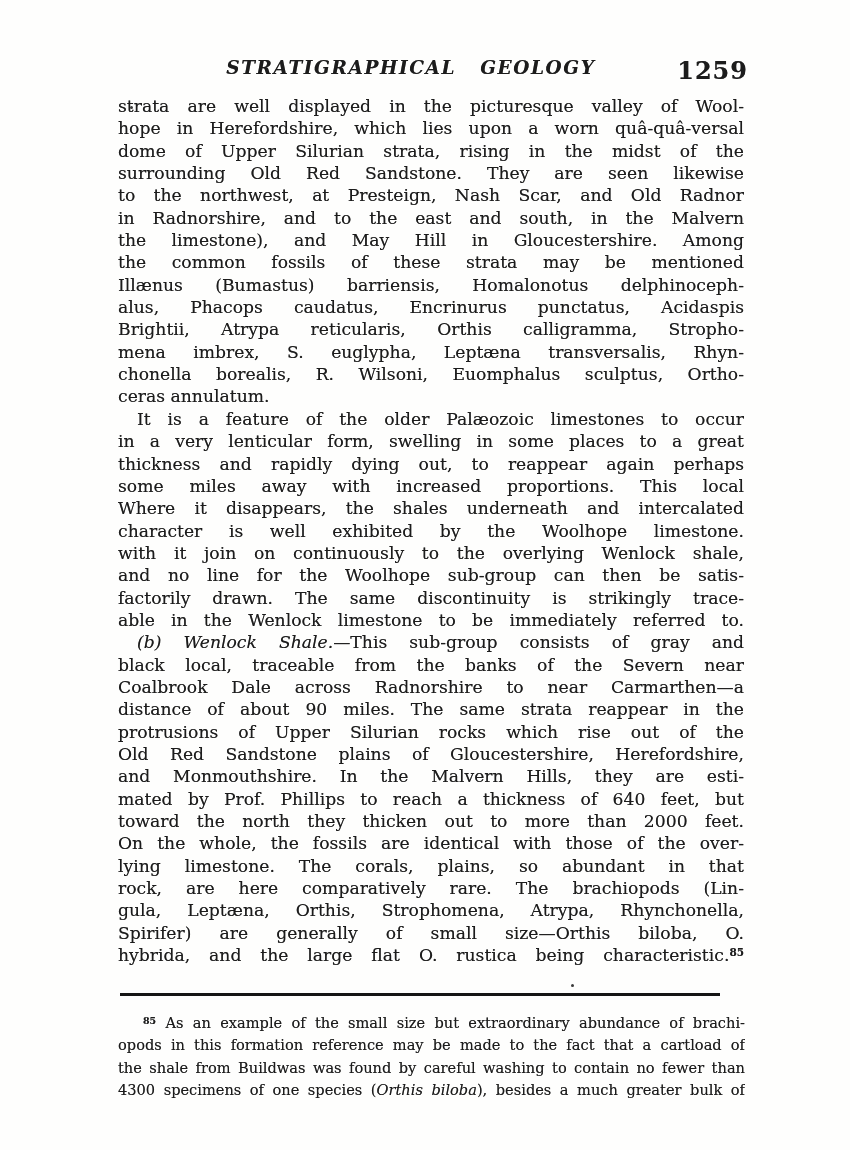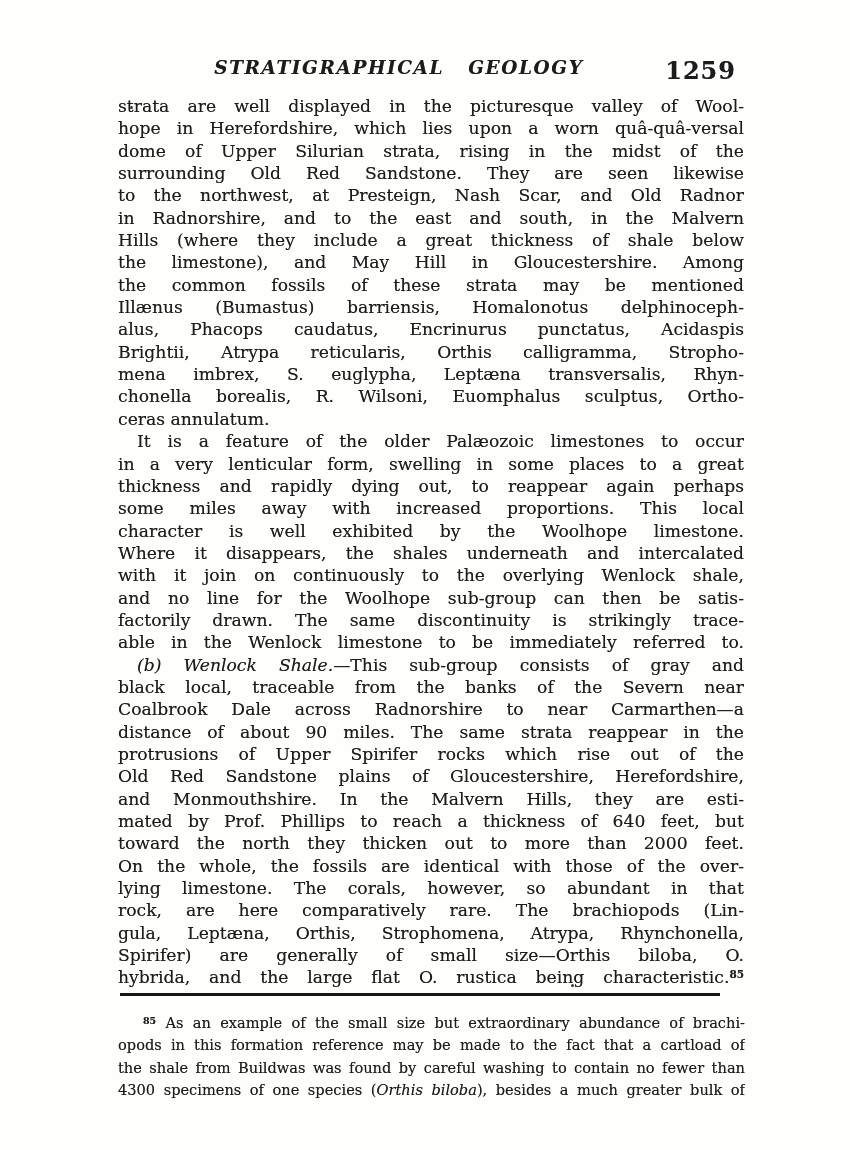--- a/index.html
+++ b/index.html
@@ -12,21 +12,21 @@
     width:850px;height:1150px;
     background:var(--paper);
     font-family:"DejaVu Serif","Liberation Serif",serif;
     color:var(--ink);
     position:relative;
     overflow:hidden;
     text-shadow:0 0 0.4px rgba(20,20,20,0.55);
   }
   .page{position:absolute;inset:0;}
   
-  .header{position:absolute;top:56px;left:110px;width:628px;height:28px;}
+  .header{position:absolute;top:56px;left:122px;width:628px;height:28px;}
   .running-title{
     position:absolute;left:46%;transform:translateX(-50%);top:1px;
     font-style:italic;font-weight:700;font-size:18.5px;
     letter-spacing:1.6px;word-spacing:16px;white-space:nowrap;
   }
   .page-number{
     position:absolute;right:2px;top:0;
     font-size:24px;font-weight:700;letter-spacing:1px;
   }
   
@@ -74,54 +74,53 @@
   </div>
 
   <div class="body-text">
       <div>
         <div class="line">strata are well displayed in the picturesque valley of Wool-</div>
         <div class="line">hope in Herefordshire, which lies upon a worn quâ-quâ-versal</div>
         <div class="line">dome of Upper Silurian strata, rising in the midst of the</div>
         <div class="line">surrounding Old Red Sandstone.  They are seen likewise</div>
         <div class="line">to the northwest, at Presteign, Nash Scar, and Old Radnor</div>
         <div class="line">in Radnorshire, and to the east and south, in the Malvern</div>
-        <div class="line">Hills (where they include a great thickness of shale below</div>
         <div class="line">the limestone), and May Hill in Gloucestershire.  Among</div>
         <div class="line">the common fossils of these strata may be mentioned</div>
         <div class="line">Illænus (Bumastus) barriensis, Homalonotus delphinoceph-</div>
         <div class="line">alus, Phacops caudatus, Encrinurus punctatus, Acidaspis</div>
         <div class="line">Brightii, Atrypa reticularis, Orthis calligramma, Stropho-</div>
         <div class="line">mena imbrex, S. euglypha, Leptæna transversalis, Rhyn-</div>
         <div class="line">chonella borealis, R. Wilsoni, Euomphalus sculptus, Ortho-</div>
         <div class="line endline">ceras annulatum.</div>
       </div>
       <div>
         <div class="line indent">It is a feature of the older Palæozoic limestones to occur</div>
         <div class="line">in a very lenticular form, swelling in some places to a great</div>
         <div class="line">thickness and rapidly dying out, to reappear again perhaps</div>
         <div class="line">some miles away with increased proportions.  This local</div>
+        <div class="line">Where it disappears, the shales underneath and intercalated</div>
         <div class="line">character is well exhibited by the Woolhope limestone.</div>
-        <div class="line">Where it disappears, the shales underneath and intercalated</div>
         <div class="line">with it join on continuously to the overlying Wenlock shale,</div>
         <div class="line">and no line for the Woolhope sub-group can then be satis-</div>
         <div class="line">factorily drawn.  The same discontinuity is strikingly trace-</div>
         <div class="line">able in the Wenlock limestone to be immediately referred to.</div>
       </div>
       <div>
         <div class="line indent"><i>(b) Wenlock Shale.</i>—This sub-group consists of gray and</div>
         <div class="line">black local, traceable from the banks of the Severn near</div>
         <div class="line">Coalbrook Dale across Radnorshire to near Carmarthen—a</div>
         <div class="line">distance of about 90 miles.  The same strata reappear in the</div>
-        <div class="line">protrusions of Upper Spirifer rocks which rise out of the</div>
+        <div class="line">protrusions of Upper Silurian rocks which rise out of the</div>
         <div class="line">Old Red Sandstone plains of Gloucestershire, Herefordshire,</div>
         <div class="line">and Monmouthshire.  In the Malvern Hills, they are esti-</div>
         <div class="line">mated by Prof. Phillips to reach a thickness of 640 feet, but</div>
         <div class="line">toward the north they thicken out to more than 2000 feet.</div>
         <div class="line">On the whole, the fossils are identical with those of the over-</div>
-        <div class="line">lying limestone.  The corals, however, so abundant in that</div>
+        <div class="line">lying limestone.  The corals, plains, so abundant in that</div>
         <div class="line">rock, are here comparatively rare.  The brachiopods (Lin-</div>
         <div class="line">gula, Leptæna, Orthis, Strophomena, Atrypa, Rhynchonella,</div>
         <div class="line">Spirifer) are generally of small size—Orthis biloba, O.</div>
         <div class="line">hybrida, and the large flat O. rustica being characteristic.<sup>85</sup></div>
       </div>
     </div>
 
   <div class="footnote-rule"></div>
 
   <div class="footnote">

